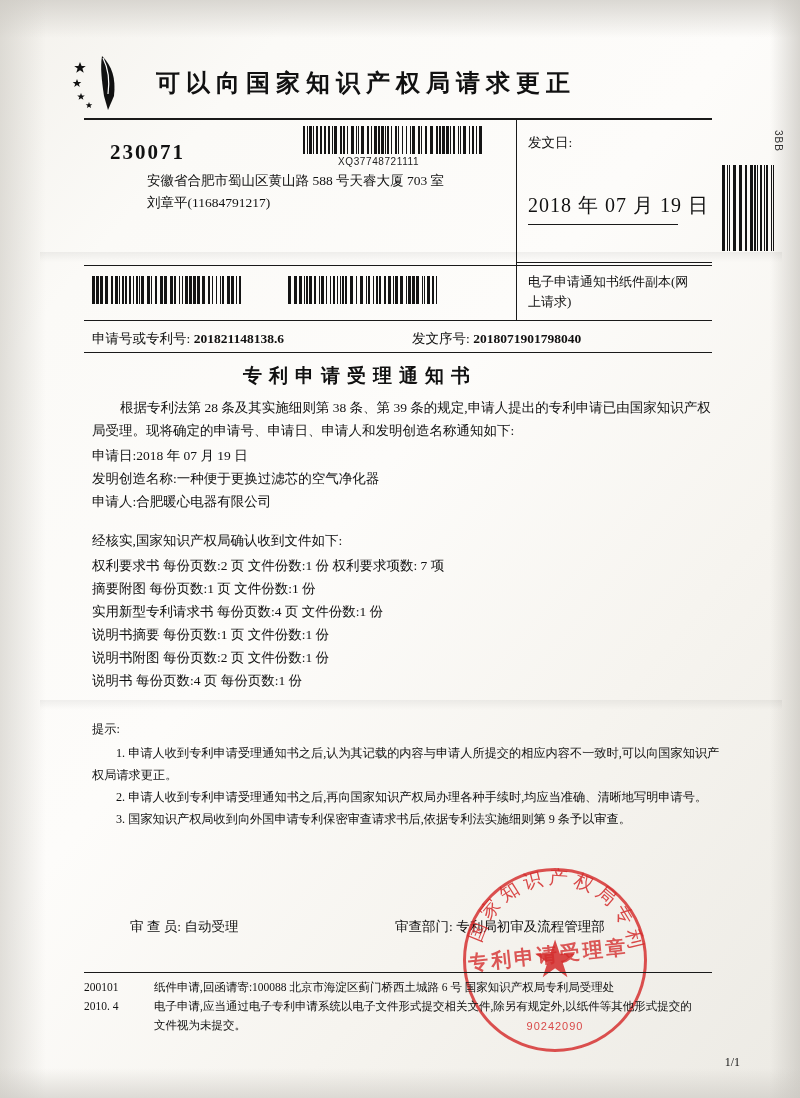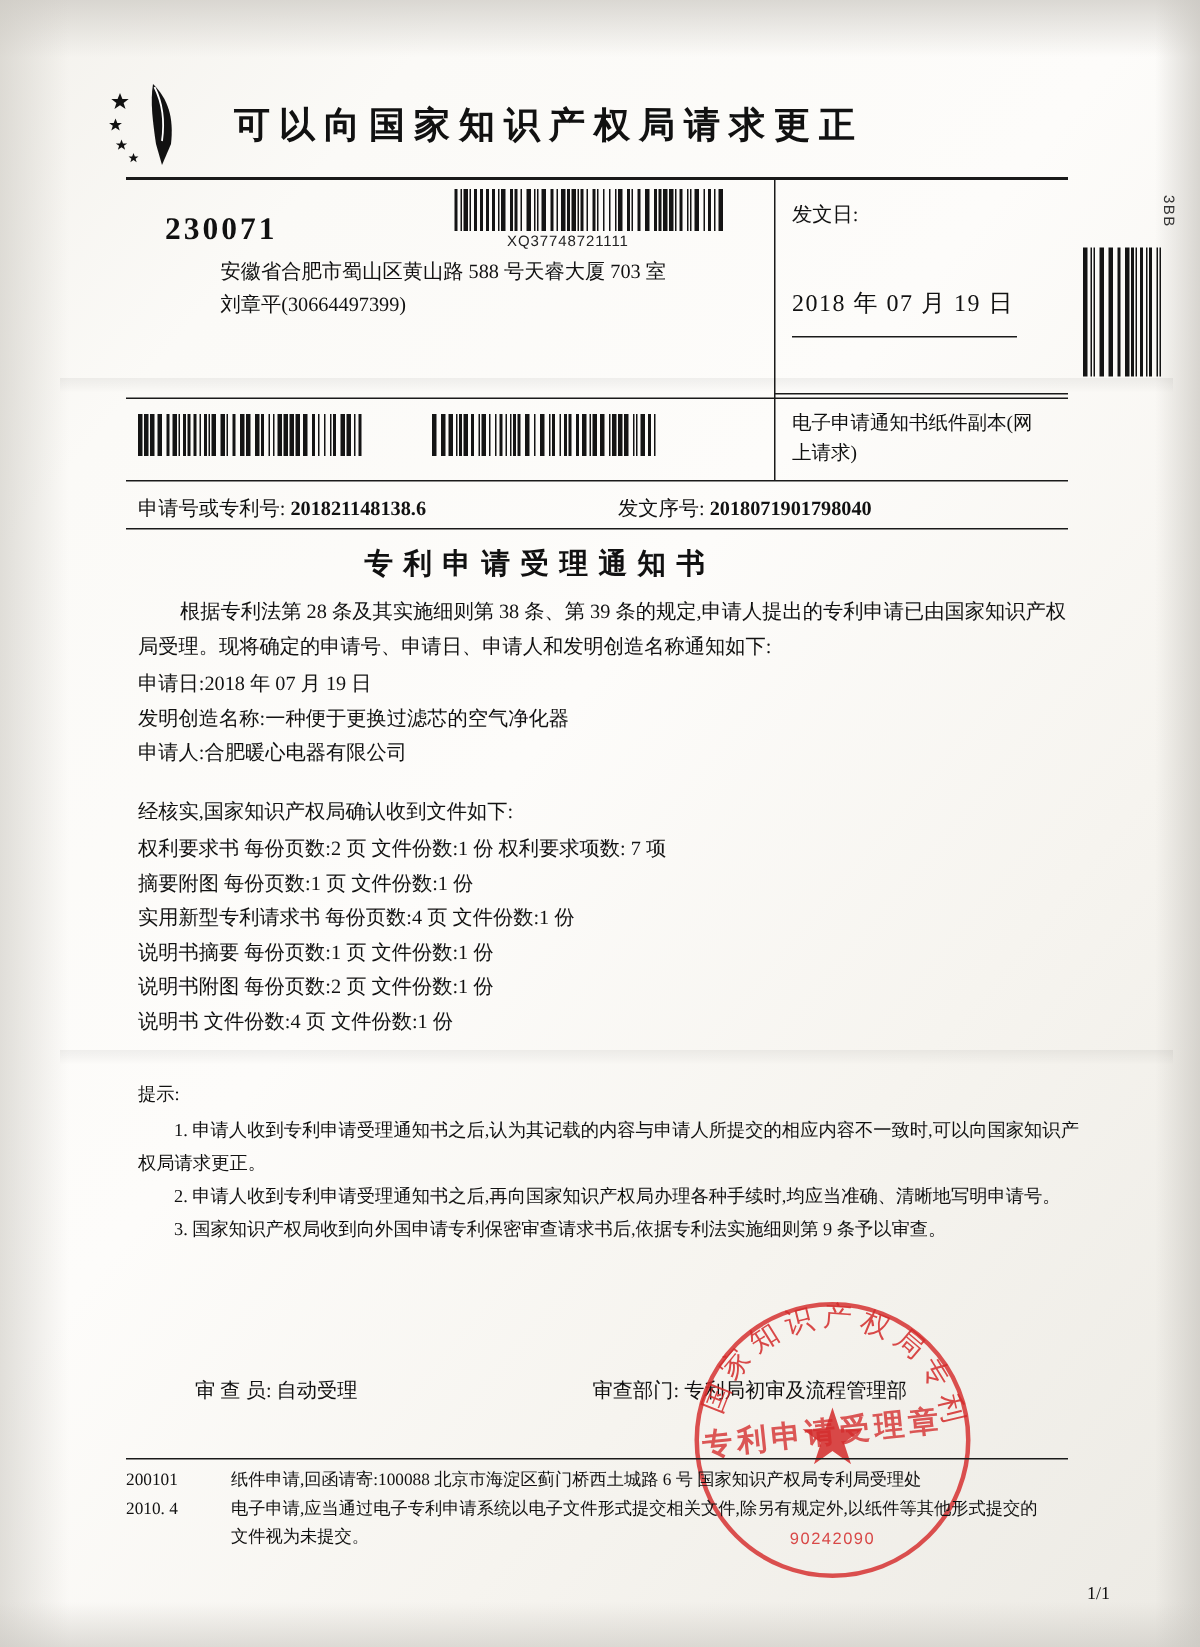--- a/index.html
+++ b/index.html
@@ -38,21 +38,21 @@
   .zip{position:absolute;left:110px;top:140px;font-size:21px;font-weight:bold;letter-spacing:2px;color:#111;}
   .addr{position:absolute;left:147px;top:170px;font-size:13.5px;color:#111;line-height:22px;}
   .barcode{position:absolute;display:flex;align-items:flex-end;}
   .barcode i{display:block;background:#141414;}
   .bc-num{position:absolute;font-size:10px;letter-spacing:.6px;color:#222;font-family:"Liberation Sans",sans-serif;}
   .vbar{position:absolute;right:24px;top:165px;width:54px;height:86px;}
   .vbar i{position:absolute;top:0;background:#141414;height:86px;}
   .vbar-label{position:absolute;right:16px;top:130px;font-size:10px;color:#333;writing-mode:vertical-rl;font-family:"Liberation Sans",sans-serif;letter-spacing:1px;}
 
   .send-label{position:absolute;left:528px;top:134px;font-size:13.5px;color:#111;}
-  .send-date{position:absolute;left:528px;top:192px;font-size:16px;color:#111;letter-spacing:1px;}
+  .send-date{position:absolute;left:528px;top:192px;font-size:20px;color:#111;letter-spacing:1px;}
   .enote{position:absolute;left:528px;top:272px;font-size:13px;color:#111;line-height:20px;width:165px;}
 
   .appno{position:absolute;left:92px;top:330px;font-size:13.5px;color:#111;}
   .appno b{font-weight:bold;}
   .docno{position:absolute;left:412px;top:330px;font-size:13.5px;color:#111;}
 
   .doc-title{position:absolute;left:0;top:363px;width:720px;text-align:center;font-size:19px;font-weight:bold;letter-spacing:7px;color:#111;}
 
   .body{position:absolute;left:92px;top:396px;width:620px;font-size:13.5px;color:#111;line-height:23px;}
   .body p{margin:0;}
@@ -116,21 +116,21 @@
     <div class="rule" style="left:84px;top:265px;width:628px;height:1.2px;"></div>
     <div class="rule" style="left:84px;top:320px;width:628px;height:1.2px;"></div>
     <div class="rule" style="left:84px;top:352px;width:628px;height:1.2px;"></div>
     <div class="rule" style="left:516px;top:118px;width:1.2px;height:202px;"></div>
     <div class="rule" style="left:516px;top:262px;width:196px;height:1.2px;"></div>
     <div class="rule" style="left:528px;top:224px;width:150px;height:1px;"></div>
 
     <div class="zip">230071</div>
     <div class="addr">
       <div>安徽省合肥市蜀山区黄山路 588 号天睿大厦 703 室</div>
-      <div>刘章平(30664497399)</div>
+      <div>刘章平(11684791217)</div>
     </div>
 
     <div class="barcode" id="bc1" style="left:303px;top:126px;height:28px;">
         <i style="width: 2px; margin-right: 2px; height: 100%;"></i>
         <i style="width: 1px; margin-right: 1px; height: 100%;"></i>
         <i style="width: 3px; margin-right: 1px; height: 100%;"></i>
         <i style="width: 1px; margin-right: 2px; height: 100%;"></i>
         <i style="width: 2px; margin-right: 2px; height: 100%;"></i>
         <i style="width: 2px; margin-right: 2px; height: 100%;"></i>
         <i style="width: 2px; margin-right: 2px; height: 100%;"></i>
@@ -299,21 +299,21 @@
         <p>申请人:合肥暖心电器有限公司</p>
       </div>
       <div class="gap"></div>
       <p>经核实,国家知识产权局确认收到文件如下:</p>
       <div class="list">
         <p>权利要求书 每份页数:2 页 文件份数:1 份 权利要求项数: 7 项</p>
         <p>摘要附图 每份页数:1 页 文件份数:1 份</p>
         <p>实用新型专利请求书 每份页数:4 页 文件份数:1 份</p>
         <p>说明书摘要 每份页数:1 页 文件份数:1 份</p>
         <p>说明书附图 每份页数:2 页 文件份数:1 份</p>
-        <p>说明书 文件份数:4 页 文件份数:1 份</p>
+        <p>说明书 每份页数:4 页 每份页数:1 份</p>
       </div>
     </div>
 
     <div class="tips">
       <div class="t-head">提示:</div>
       <div class="t-item">1. 申请人收到专利申请受理通知书之后,认为其记载的内容与申请人所提交的相应内容不一致时,可以向国家知识产权局请求更正。</div>
       <div class="t-item">2. 申请人收到专利申请受理通知书之后,再向国家知识产权局办理各种手续时,均应当准确、清晰地写明申请号。</div>
       <div class="t-item">3. 国家知识产权局收到向外国申请专利保密审查请求书后,依据专利法实施细则第 9 条予以审查。</div>
     </div>
 

